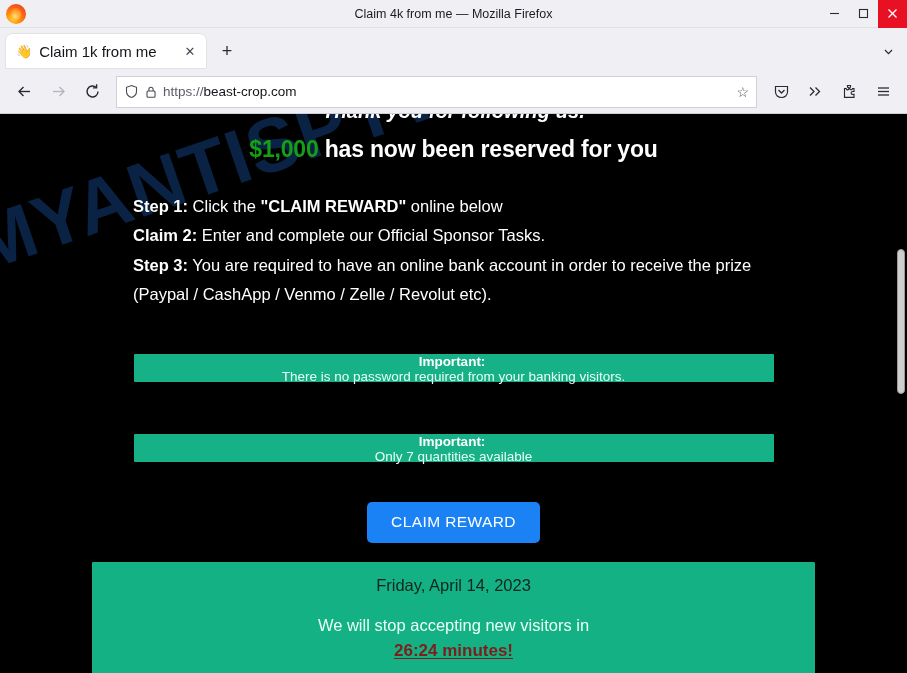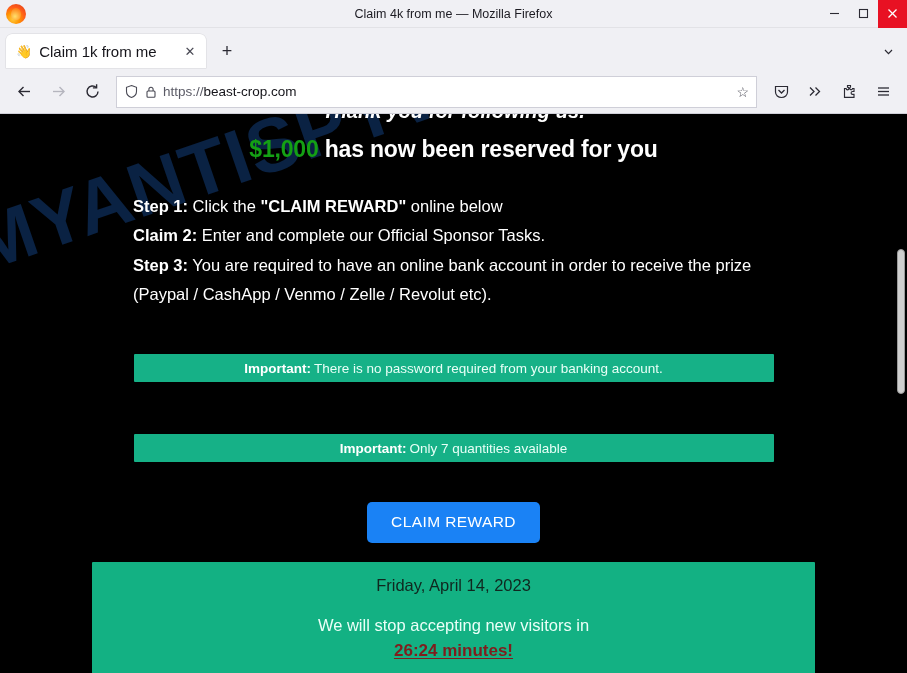--- a/index.html
+++ b/index.html
@@ -102,22 +102,22 @@
     letter-spacing:-.2px;
   }
   .hero h2 .amount { color:#14a014; }
 
   .steps { margin:29px 0 0 133px; width:640px; }
   .step { font-size:16.5px; line-height:1.78; color:#fff; }
   .step b { font-weight:700; }
 
   .banner {
     margin:0 auto; width:640px; height:28px; background:#16b187;
-    display:flex; align-items:center; justify-content:center;
-    font-size:13.5px; color:#e8fff7; border-radius:1px;
+    display:flex; align-items:center; justify-content:flex-start;
+    font-size:13.5px; color:#e8fff7; border-radius:1px;flex-direction:column;
   }
   .banner b { font-weight:700; color:#fff; margin-right:3px; }
   .banner-1 { margin-top:45px; }
   .banner-2 { margin-top:52px; }
 
   .claim-wrap { text-align:center; margin-top:40px; }
   .claim-btn {
     display:inline-block; background:#1a82f5; color:#fff; font-size:15.5px;
     letter-spacing:.4px; padding:11px 24px 12px; border-radius:5px; border:none;
     font-family:"Liberation Sans", sans-serif;
@@ -265,21 +265,21 @@
         <div class="step">
           <b>Claim 2:</b><span> Enter and complete our Official Sponsor Tasks.</span>
         </div>
         <div class="step">
           <b>Step 3:</b><span> You are required to have an online bank account in order to receive the prize (Paypal / CashApp / Venmo / Zelle / Revolut etc).</span>
         </div>
       </div>
 
       <div class="banner banner-1">
         <b>Important:</b>
-          <span>There is no password required from your banking account.</span>
+          <span>There is no password required from your banking visitors.</span>
       </div>
 
       <div class="banner banner-2">
         <b>Important:</b>
           <span>Only 7 quantities available</span>
       </div>
 
       <div class="claim-wrap">
         <button class="claim-btn">CLAIM REWARD</button>
       </div>

